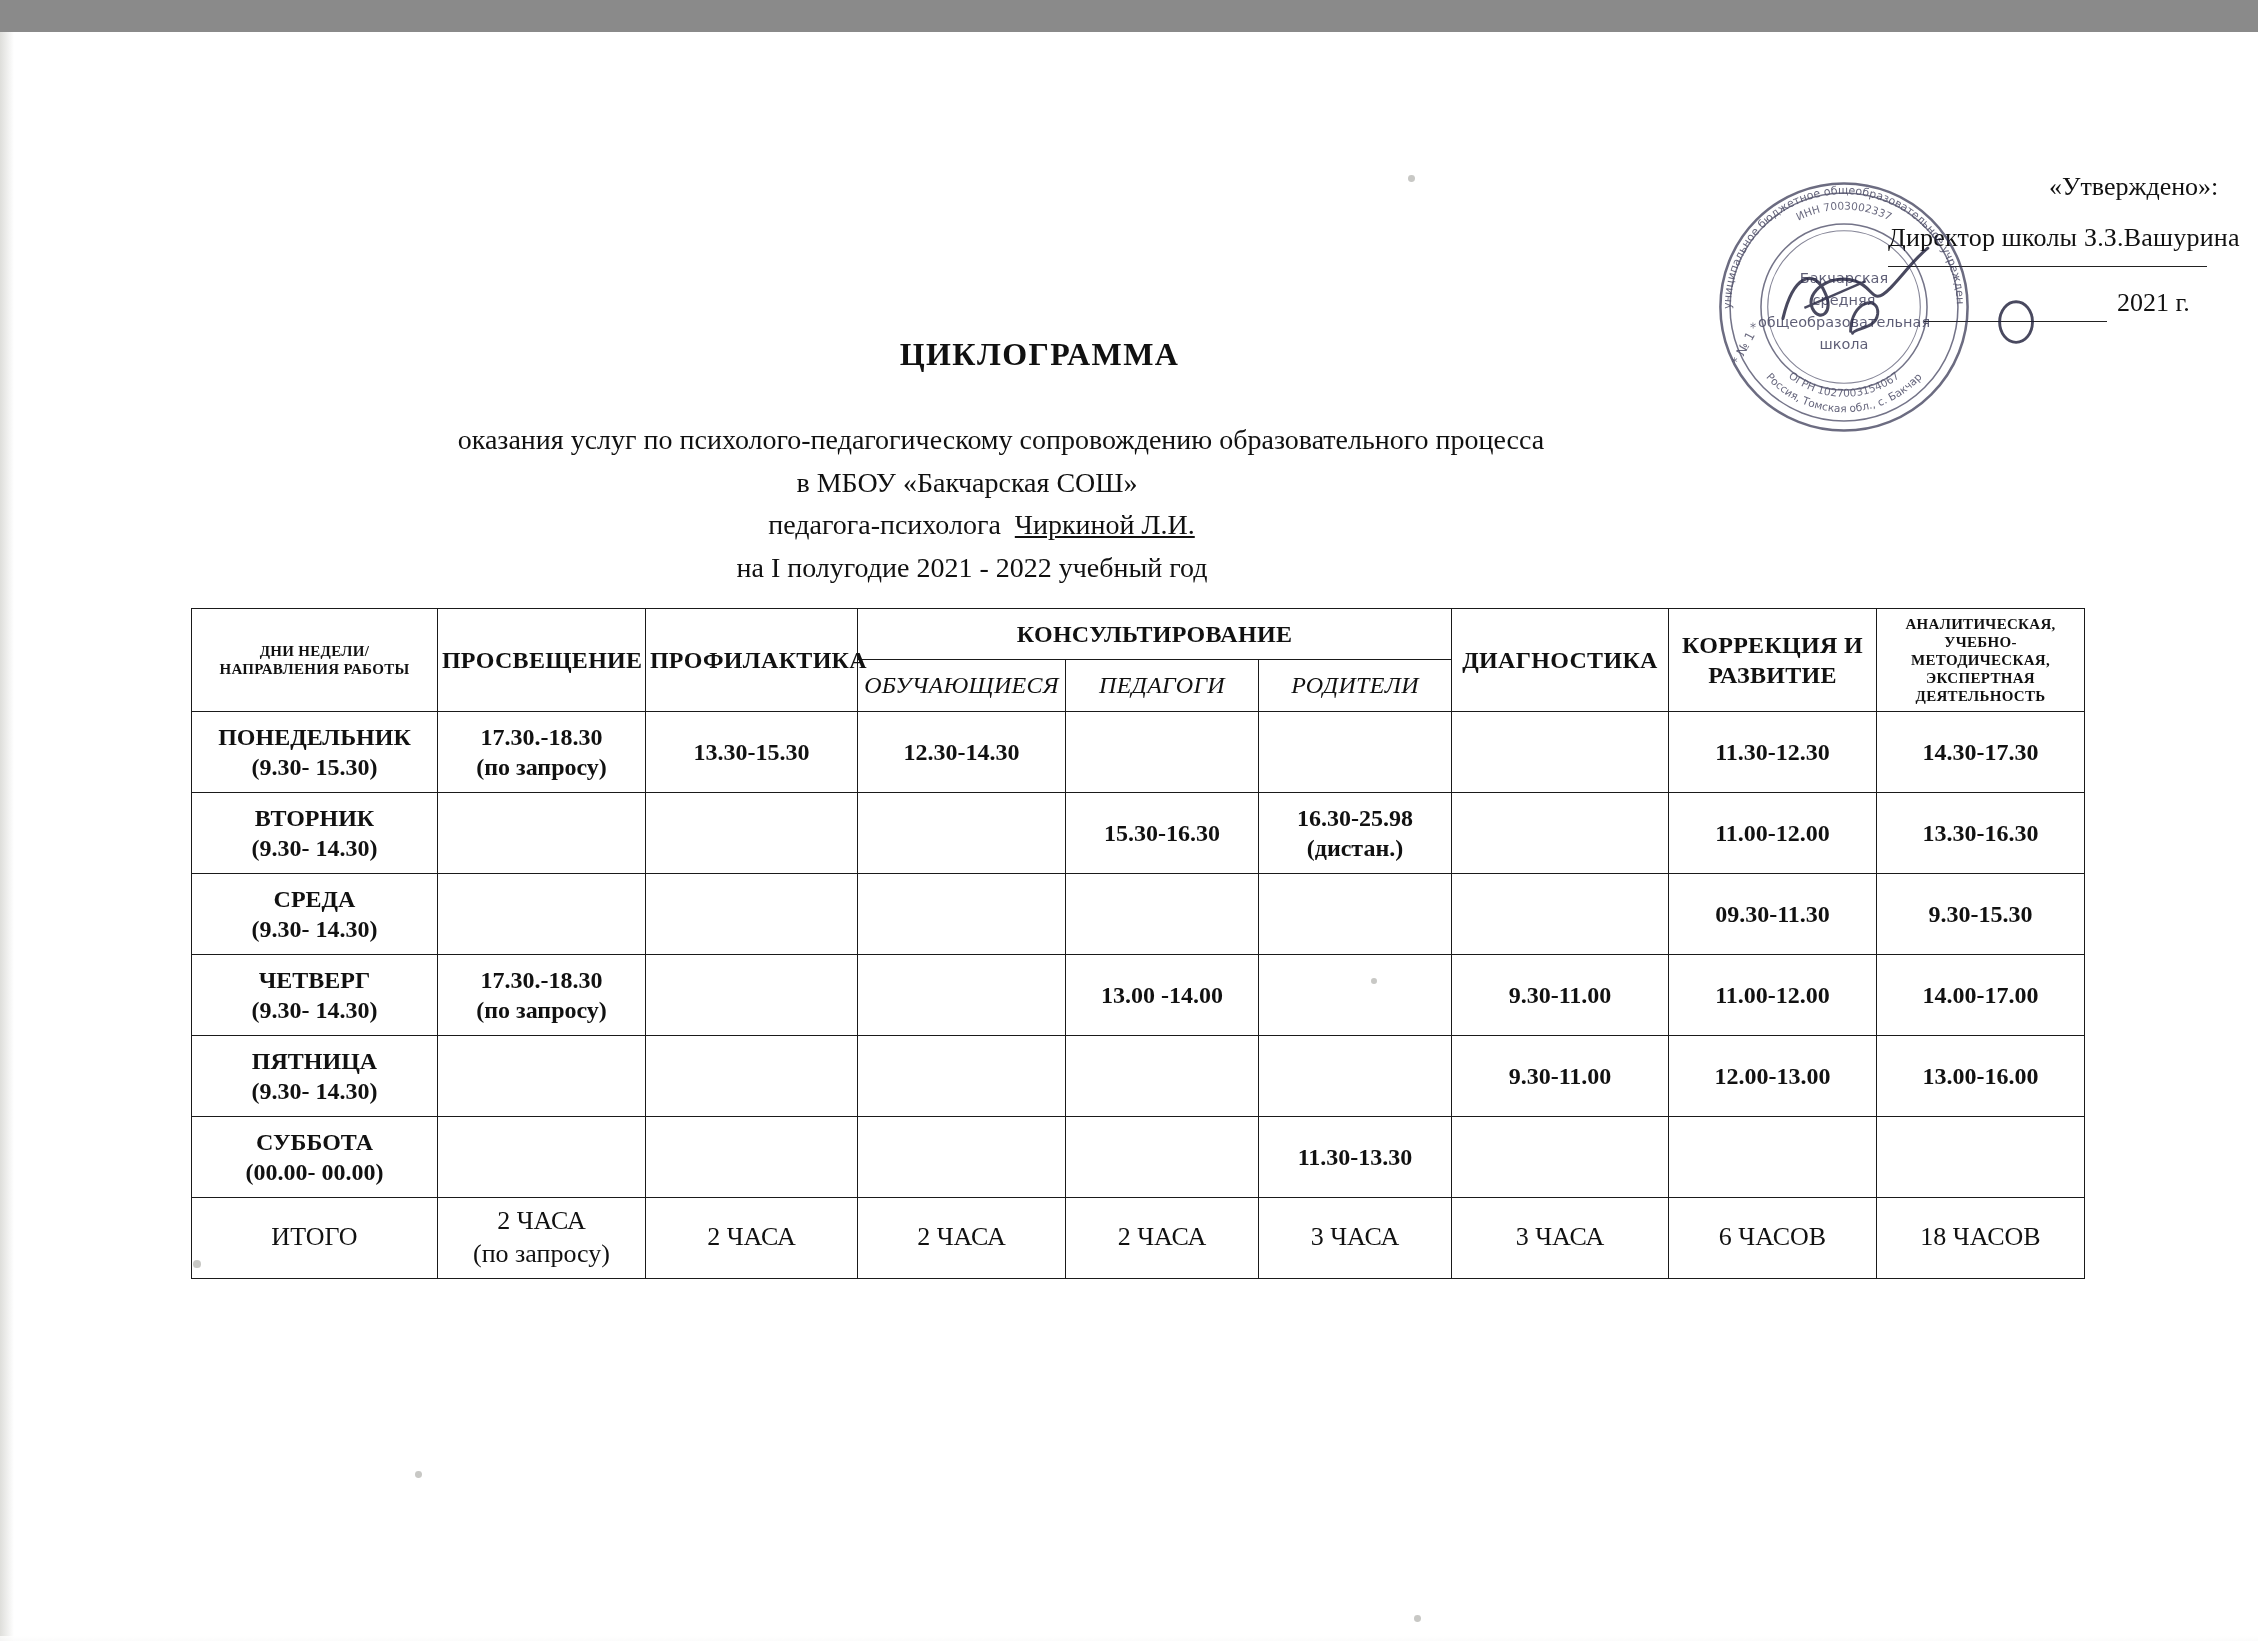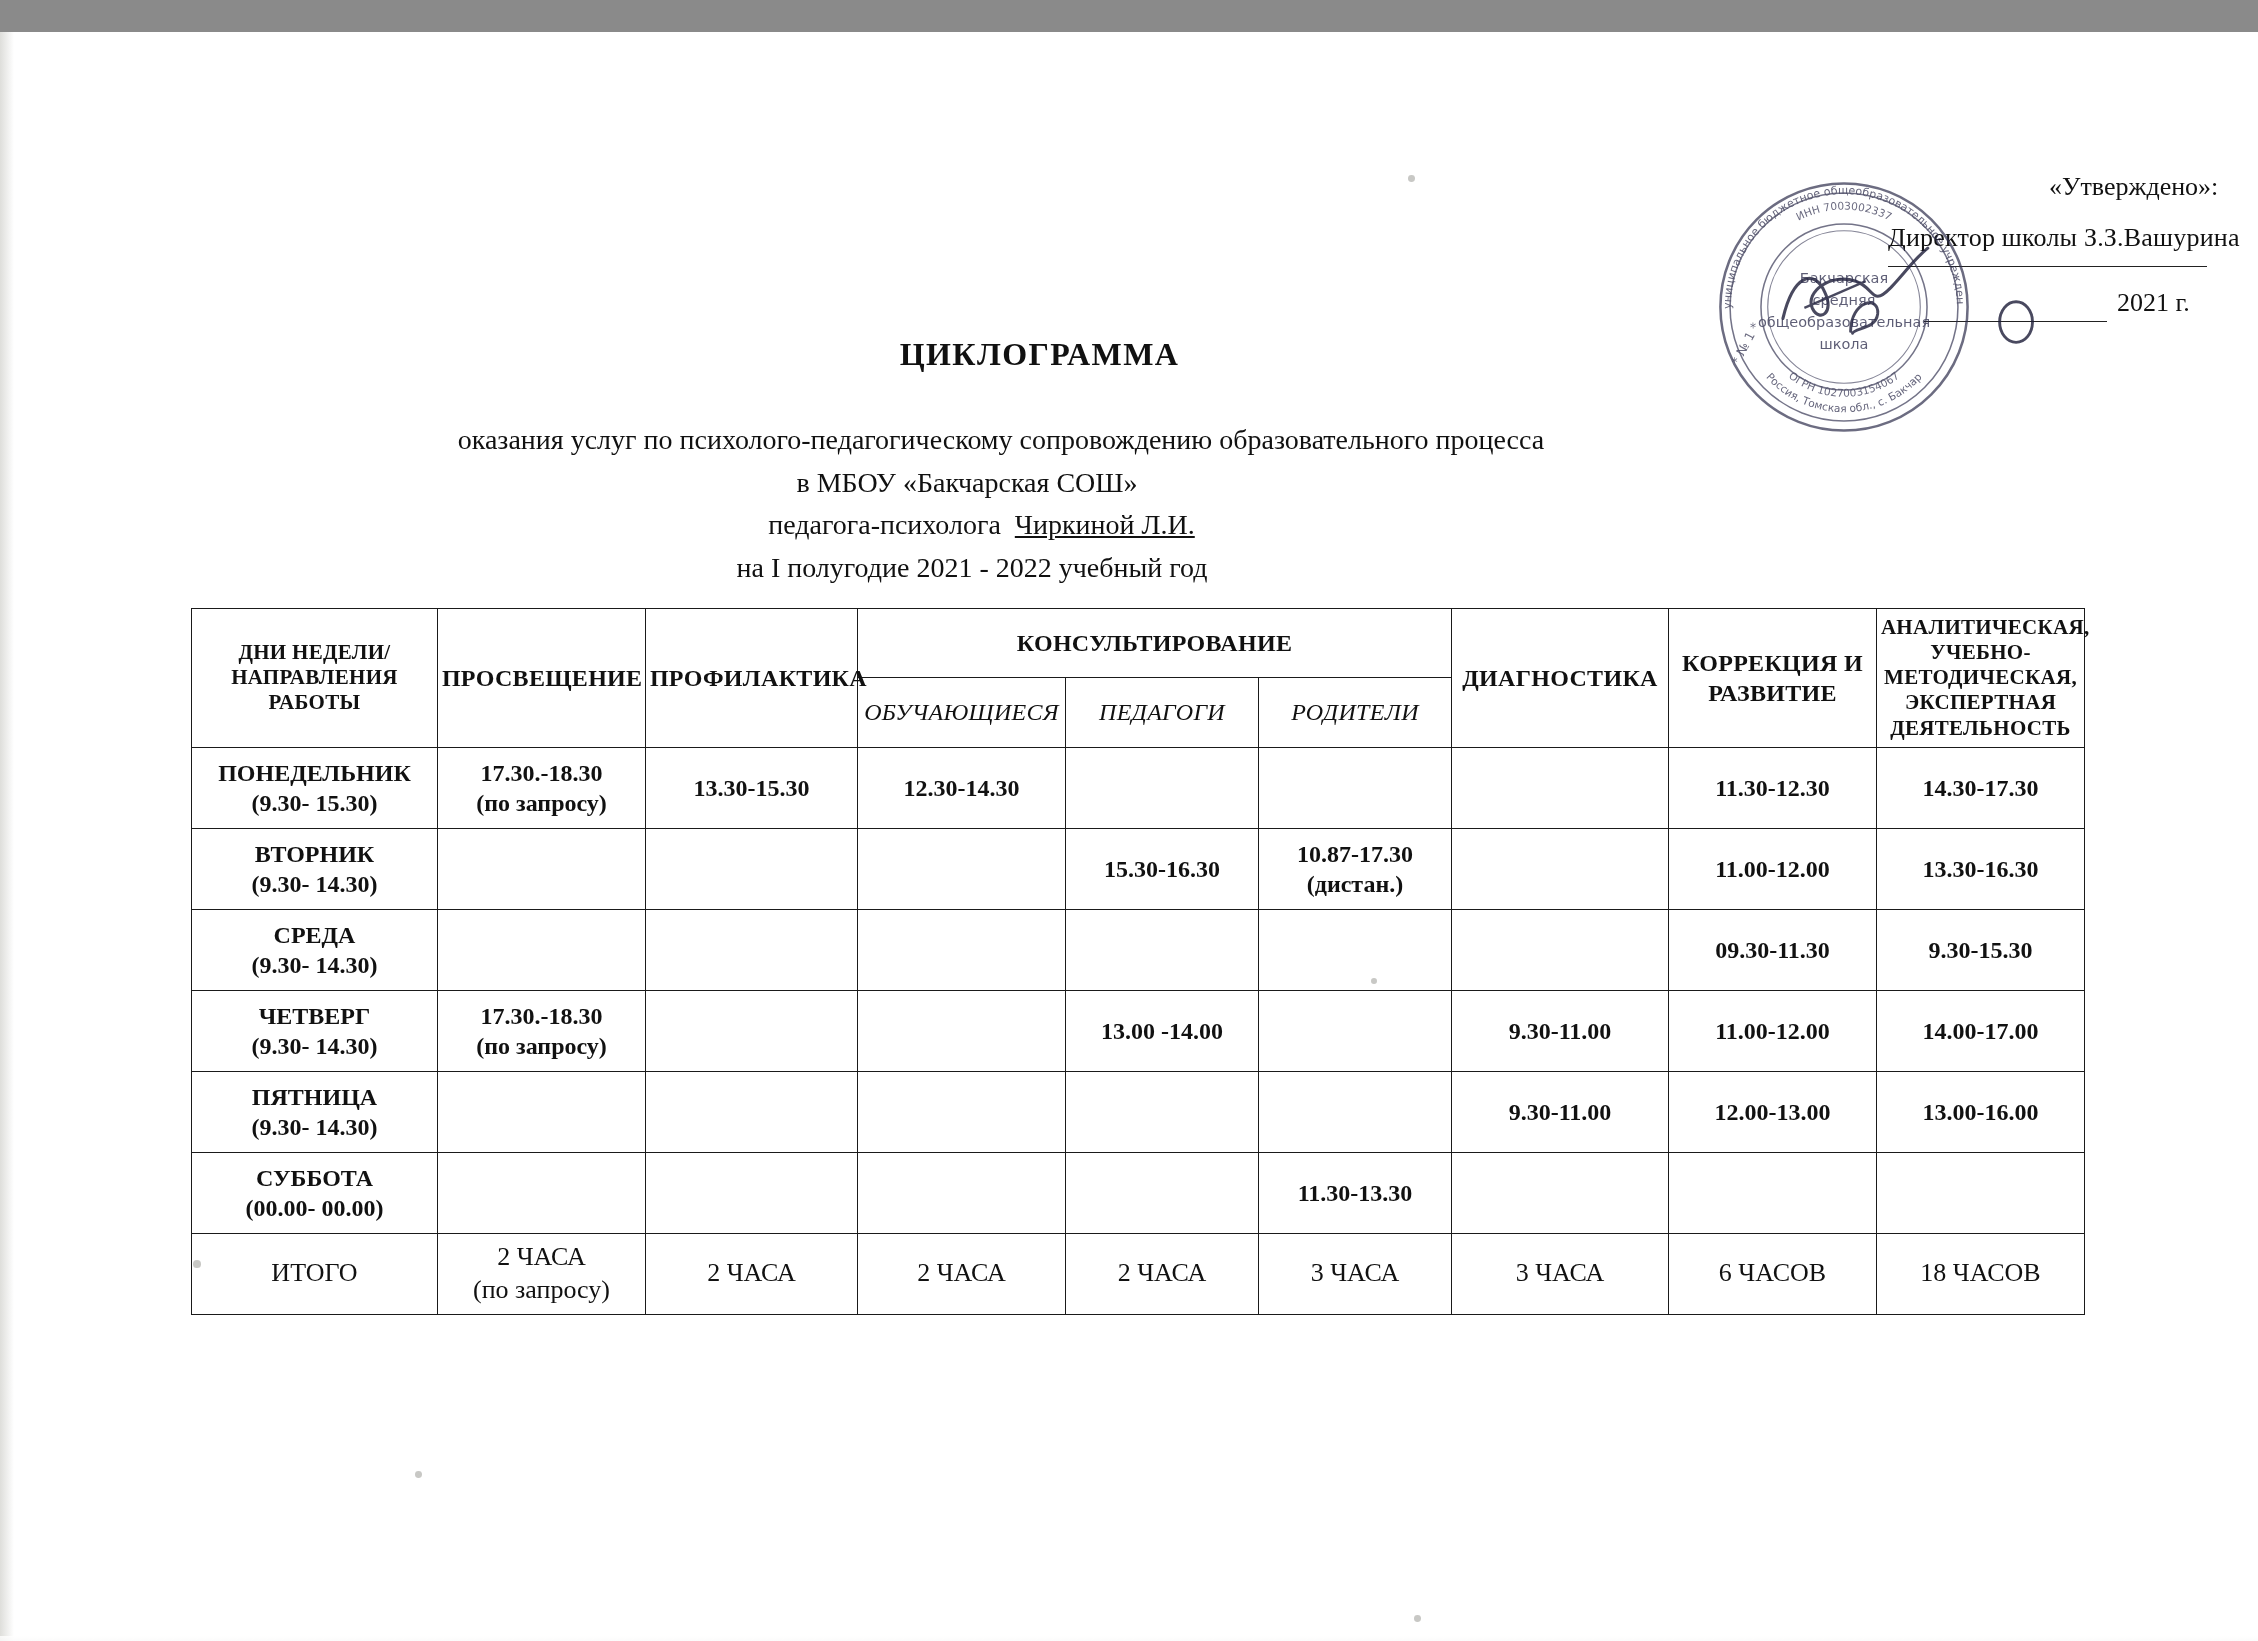--- a/index.html
+++ b/index.html
@@ -124,21 +124,21 @@
     font-size: 24px;
     line-height: 1.25;
   }
   th.head {
     font-weight: bold;
     font-size: 22px;
     letter-spacing: 0.3px;
     padding: 9.7px 3.9px;
   }
   th.head.small {
-    font-size: 21px;
+    font-size: 15px;
     line-height: 1.2;
   }
   th.subhead {
     font-weight: normal;
     font-style: italic;
     font-size: 22px;
     letter-spacing: 0.3px;
   }
   td.day {
     font-size: 26px;
@@ -292,21 +292,21 @@
           <td class="day">
             <div>ВТОРНИК</div>
             <div>(9.30- 14.30)</div>
           </td>
           <td class="val"></td>
           <td class="val"></td>
           <td class="val"></td>
           <td class="val">15.30-16.30</td>
           <td class="val">
             <div>
-                <div>10.87-17.30</div>
+                <div>16.30-25.98</div>
                 <div>(дистан.)</div>
               </div>
           </td>
           <td class="val"></td>
           <td class="val">11.00-12.00</td>
           <td class="val">13.30-16.30</td>
         </tr>
 
         <tr class="row-h">
           <td class="day">

